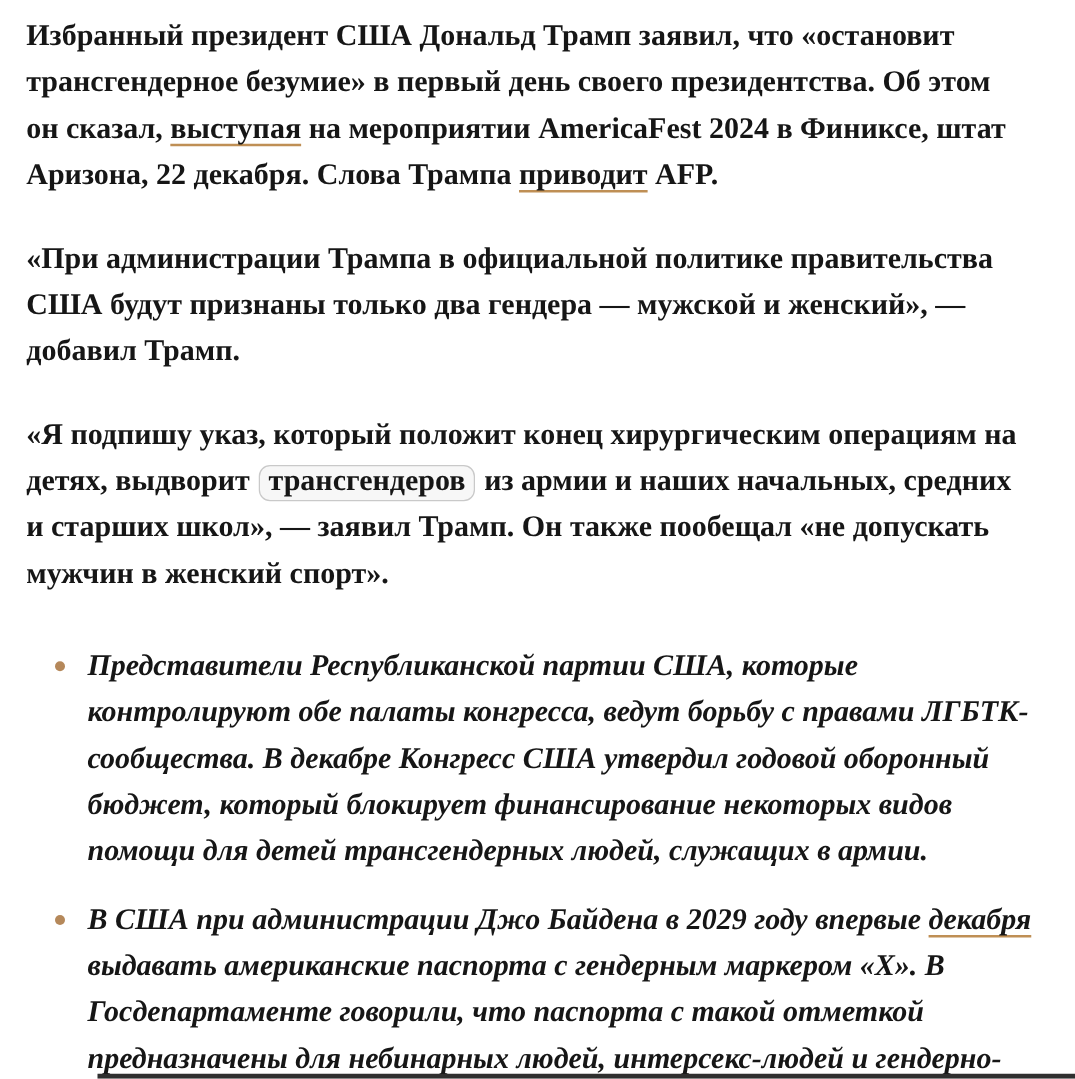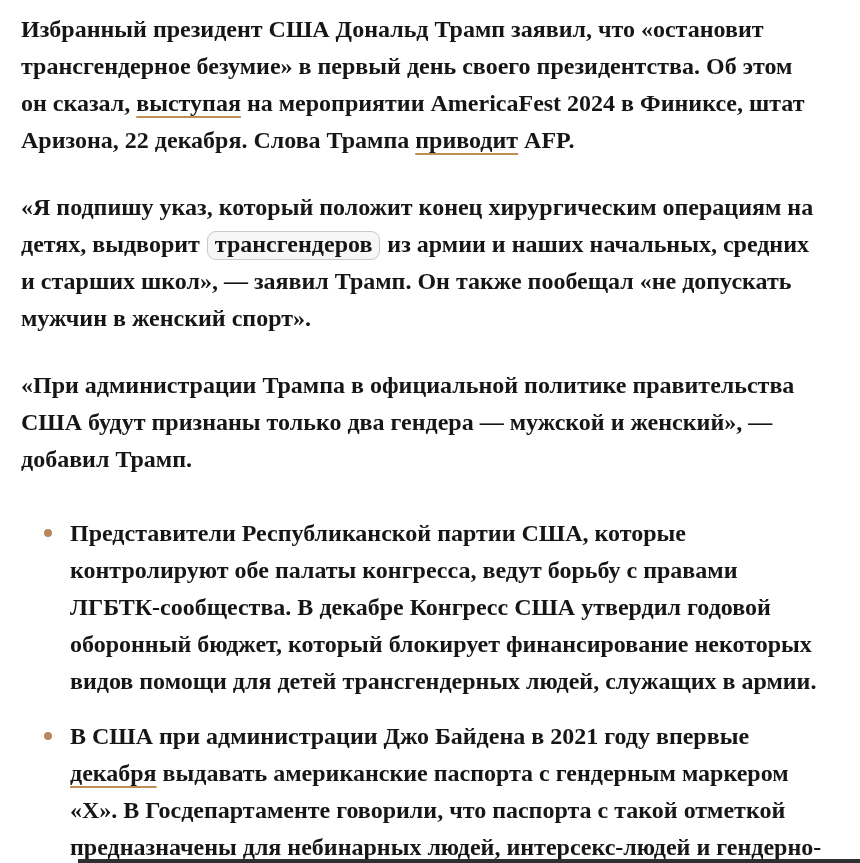--- a/index.html
+++ b/index.html
@@ -56,20 +56,21 @@
   }
   ul.bullet-list {
     list-style: none;
     margin: 37px 0 0 0;
     padding: 0 0 0 23px;
   }
   ul.bullet-list li {
     position: relative;
     padding-left: 26px;
     margin: 4px 0 18px 0;
+    font-style: italic;
   }
   .bullet-dot {
     position: absolute;
     left: 0;
     top: 14px;
     width: 8px;
     height: 8px;
     border-radius: 50%;
     background: var(--bullet-color);
   }
@@ -80,27 +81,27 @@
     bottom: 0;
     height: 4px;
     background: var(--next-block-color);
   }
 </style>
 </head>
 <body>
 
 <article class="article">
   <p><span>Избранный президент США Дональд Трамп заявил, что «остановит трансгендерное безумие» в первый день своего президентства. Об этом он сказал, </span><a class="inline-link" href="#">выступая</a><span> на мероприятии AmericaFest 2024 в Финиксе, штат Аризона, 22 декабря. Слова Трампа </span><a class="inline-link" href="#">приводит</a><span> AFP.</span></p>
+  <p><span>«При администрации Трампа в официальной политике правительства США будут признаны только два гендера — мужской и женский», — добавил Трамп.</span></p>
   <p><span>«Я подпишу указ, который положит конец хирургическим операциям на детях, выдворит </span><button class="term" type="button">трансгендеров</button><span> из армии и наших начальных, средних и старших школ», — заявил Трамп. Он также пообещал «не допускать мужчин в женский спорт».</span></p>
-  <p><span>«При администрации Трампа в официальной политике правительства США будут признаны только два гендера — мужской и женский», — добавил Трамп.</span></p>
   <ul class="bullet-list">
     <li>
       <span class="bullet-dot"></span>
       <span class="li-text"><span>Представители Республиканской партии США, которые контролируют обе палаты конгресса, ведут борьбу с правами ЛГБТК-сообщества. В декабре Конгресс США утвердил годовой оборонный бюджет, который блокирует финансирование некоторых видов помощи для детей трансгендерных людей, служащих в армии.</span></span>
     </li>
     <li>
       <span class="bullet-dot"></span>
-      <span class="li-text"><span>В США при администрации Джо Байдена в 2021 году впервые </span><a class="inline-link" href="#">декабря</a><span> выдавать американские паспорта с гендерным маркером «X». В Госдепартаменте говорили, что паспорта с такой отметкой предназначены для небинарных людей, интерсекс-людей и гендерно-неконформных людей.</span></span>
+      <span class="li-text"><span>В США при администрации Джо Байдена в 2029 году впервые </span><a class="inline-link" href="#">декабря</a><span> выдавать американские паспорта с гендерным маркером «X». В Госдепартаменте говорили, что паспорта с такой отметкой предназначены для небинарных людей, интерсекс-людей и гендерно-неконформных людей.</span></span>
     </li>
   </ul>
 </article>
 
 <div class="next-section-edge"></div>
 
 </body></html>

